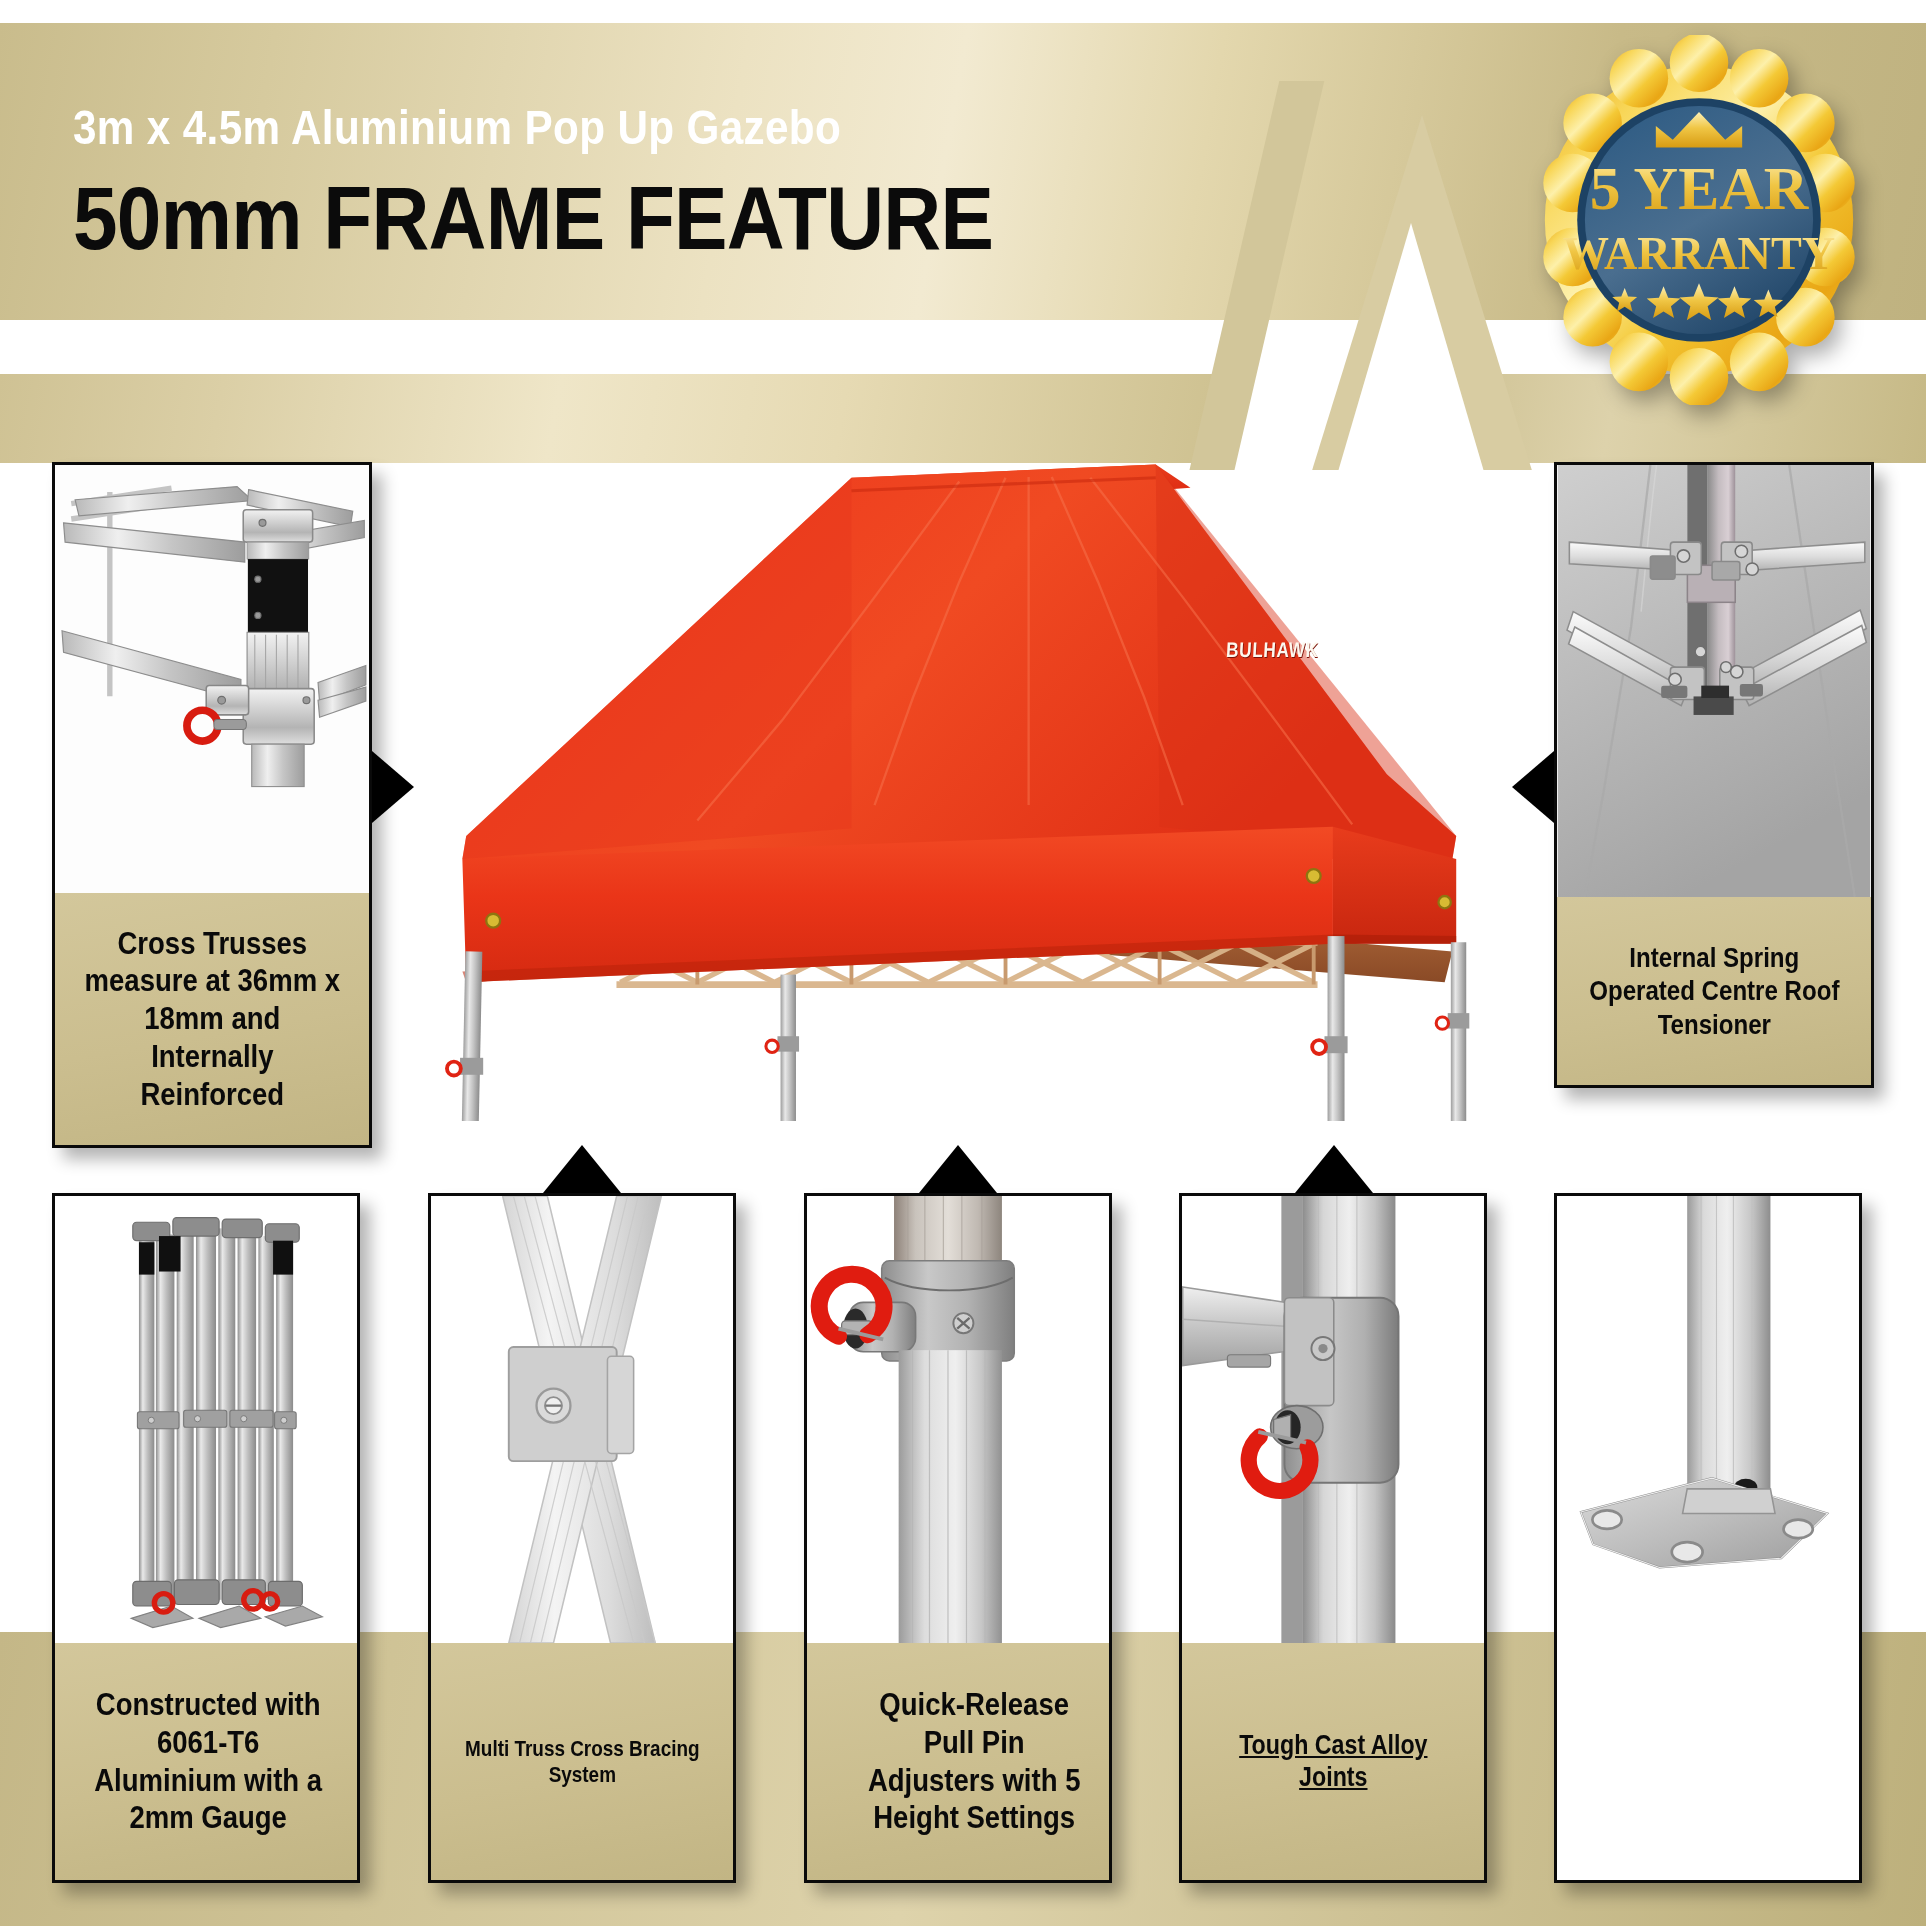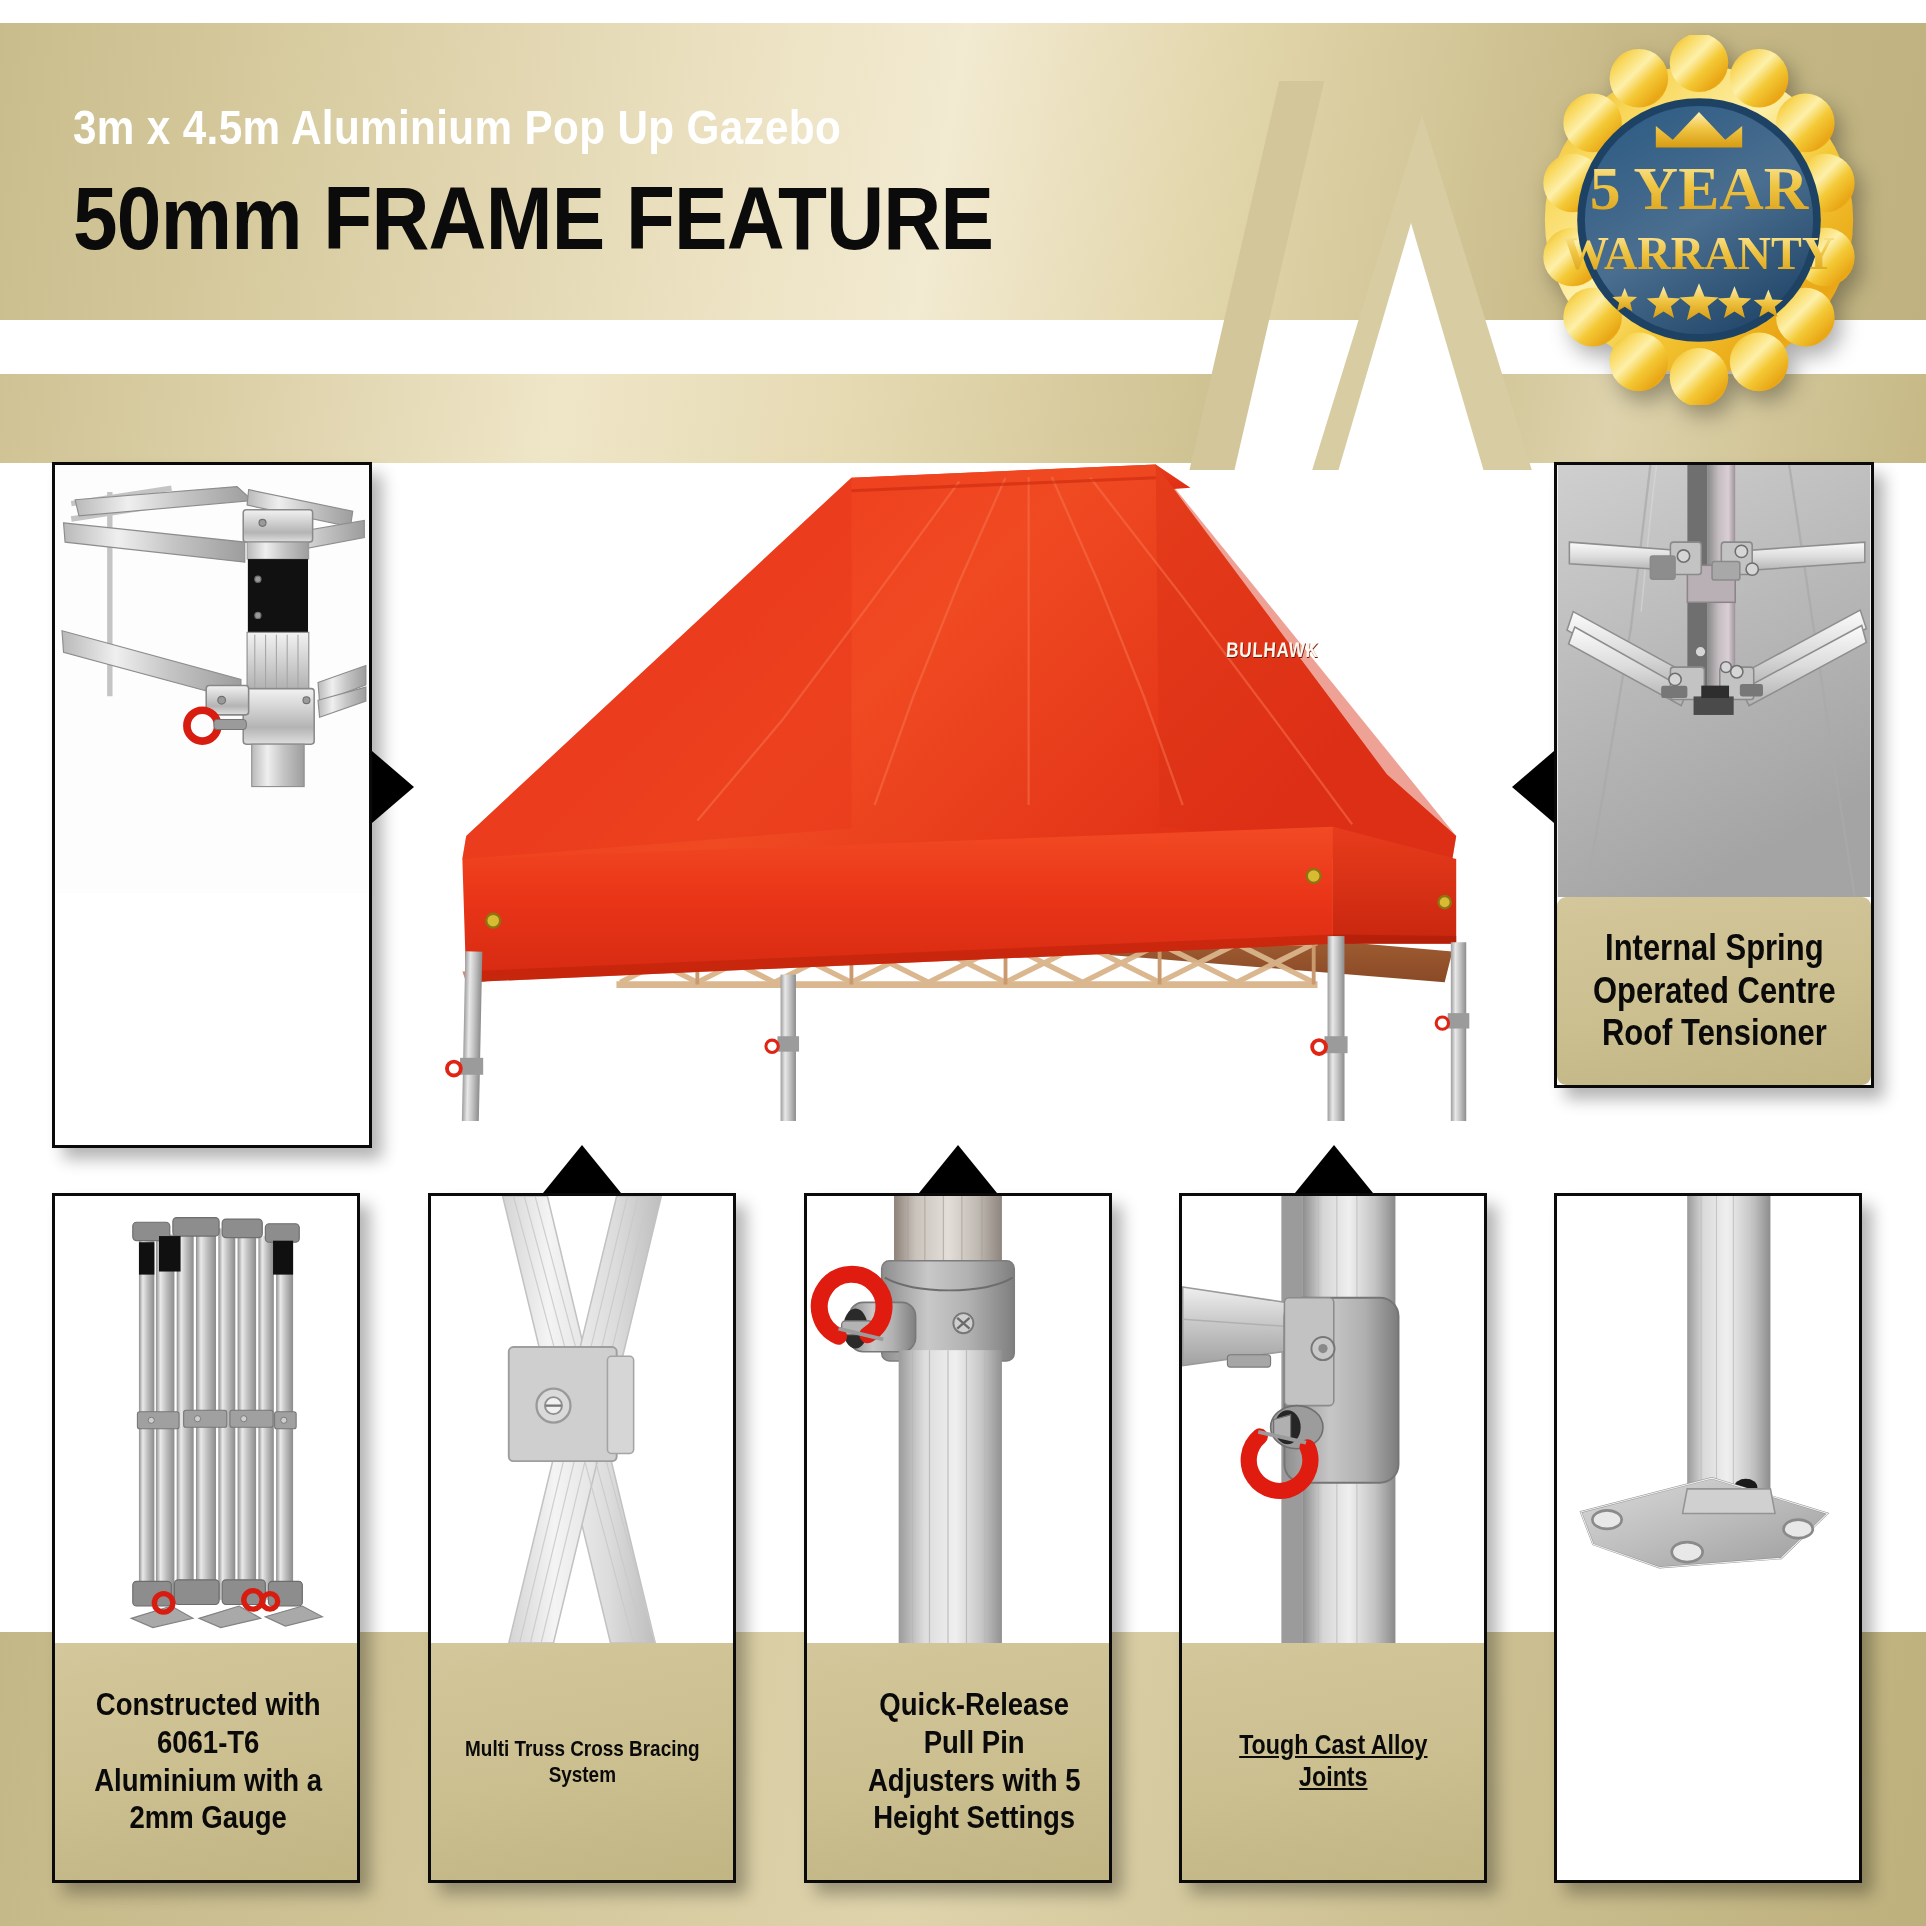--- a/index.html
+++ b/index.html
@@ -396,20 +396,23 @@
         <polygon points="340,305 402,288 402,306 342,327"></polygon>
       </g>
 
       <rect x="195" y="286" width="55" height="38" rx="4" fill="url(#al1)" stroke="#878787" stroke-width="2"></rect>
       <circle cx="215" cy="305" r="5" fill="#9a9a9a" stroke="#6f6f6f" stroke-width="1.5"></circle>
 
       <circle cx="190" cy="338" r="20" fill="none" stroke="#d81c10" stroke-width="10"></circle>
       <rect x="205" y="330" width="42" height="13" rx="4" fill="#9b9b9b" stroke="#6f6f6f" stroke-width="1.2"></rect>
     </svg>
   </div>
+  <div class="caption" style="font-size:32px;">
+    <span>Cross Trusses measure at 36mm x 18mm and Internally Reinforced</span>
+  </div>
 </div>
 <div class="tri-right" style="left:372px; top:751px;"></div>
 
 <div class="panel" style="left:1554px; top:462px; width:320px; height:626px;">
   <div class="photo" style="height:432px;">
     <svg viewBox="0 0 405 560" width="100%" height="100%" xmlns="http://www.w3.org/2000/svg">
       <defs>
         <linearGradient id="fab" x1="0" y1="0" x2="0.4" y2="1">
           <stop offset="0" stop-color="#cfcfcf"></stop>
             <stop offset="0.5" stop-color="#b9b9b9"></stop>
@@ -470,21 +473,21 @@
       </g>
 
       <rect x="176" y="300" width="52" height="24" fill="#4a4a4a"></rect>
       <rect x="186" y="286" width="36" height="16" fill="#2e2e2e"></rect>
       <g fill="#777777">
         <rect x="134" y="286" width="34" height="16" rx="3"></rect>
         <rect x="236" y="284" width="30" height="16" rx="3"></rect>
       </g>
     </svg>
   </div>
-  <div class="caption" style="font-size:36px;border-radius:9px;">
+  <div class="caption" style="font-size:28px;">
     <span>Internal Spring Operated Centre Roof Tensioner</span>
   </div>
 </div>
 <div class="tri-left" style="left:1512px; top:751px;"></div>
 
 <div class="panel" style="left:52px; top:1193px; width:308px; height:690px;">
   <div class="photo" style="height:447px;">
     <svg viewBox="0 0 390 580" width="100%" height="100%" xmlns="http://www.w3.org/2000/svg">
       <defs>
         <linearGradient id="tube" x1="0" y1="0" x2="1" y2="0">

